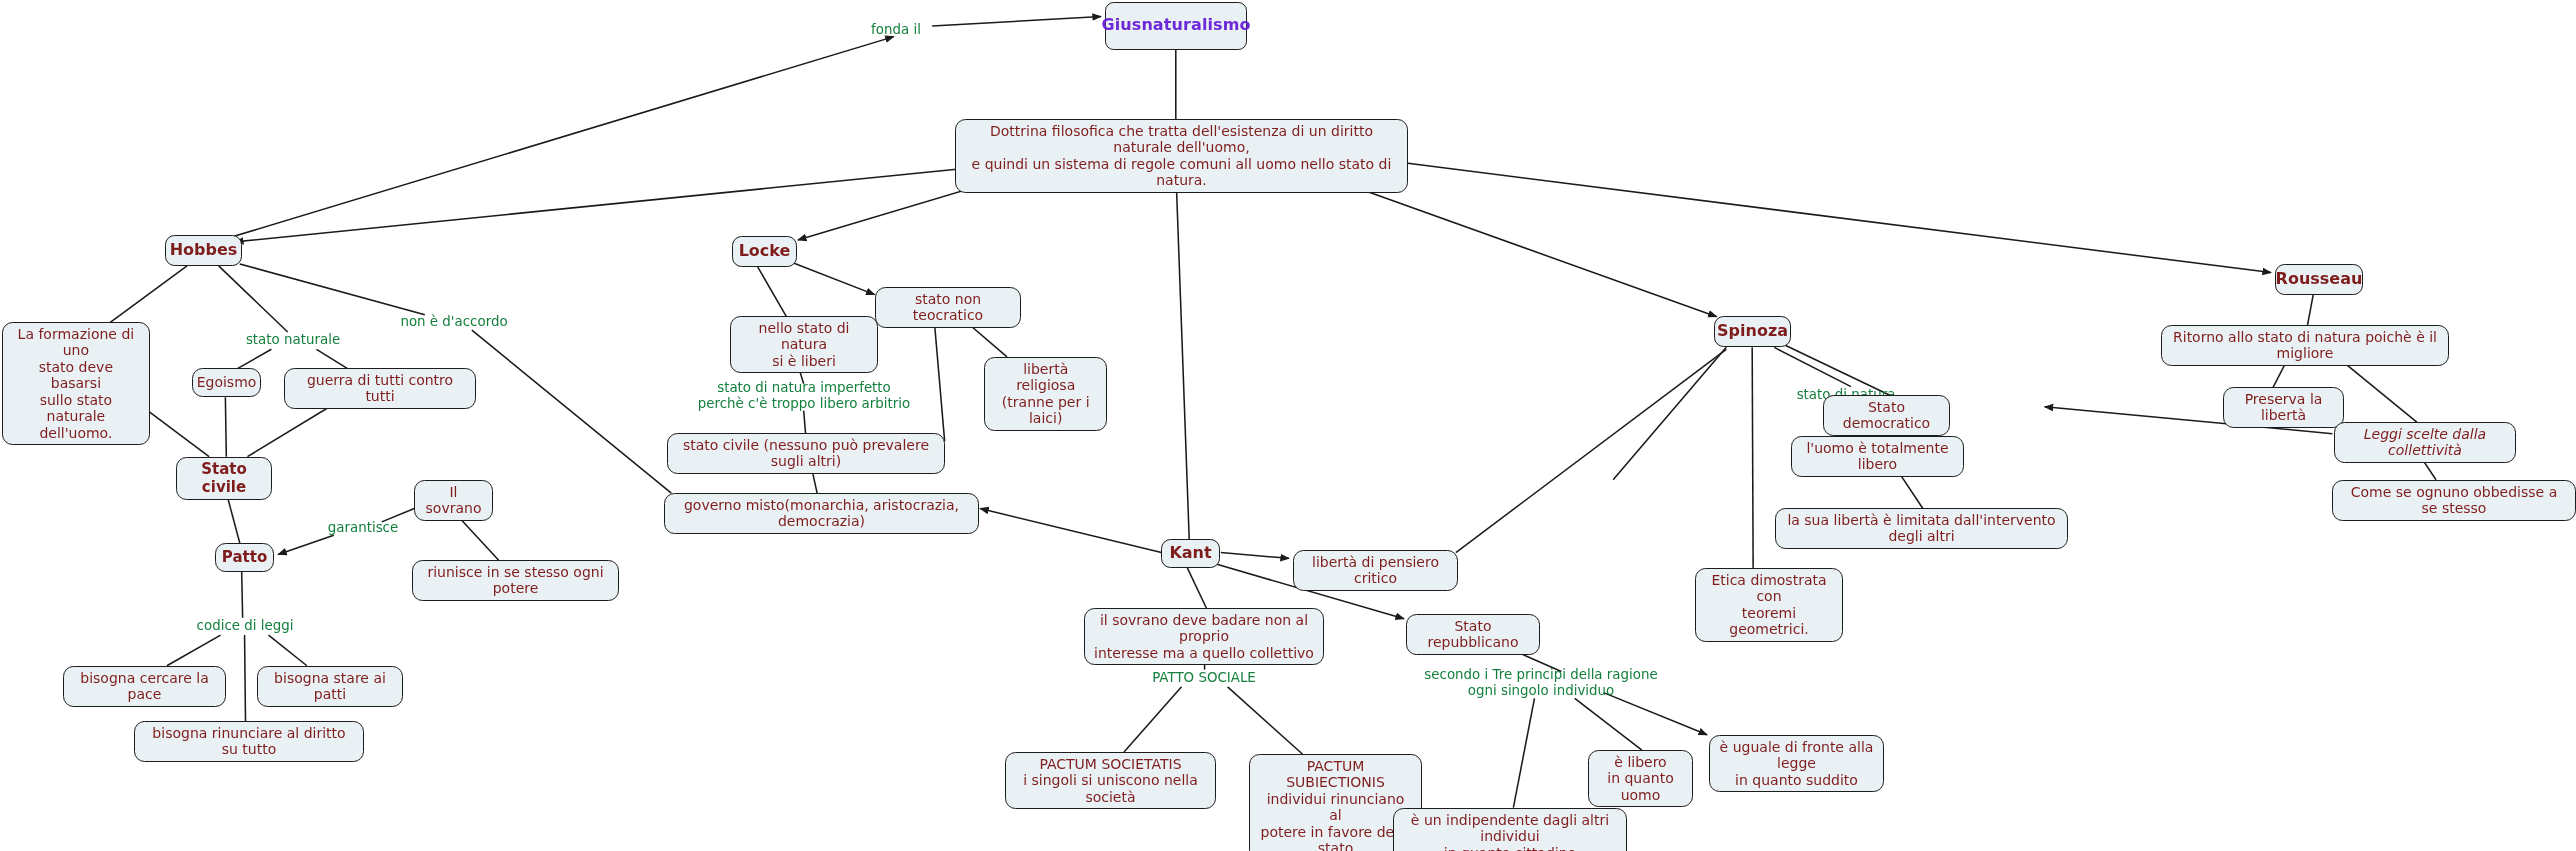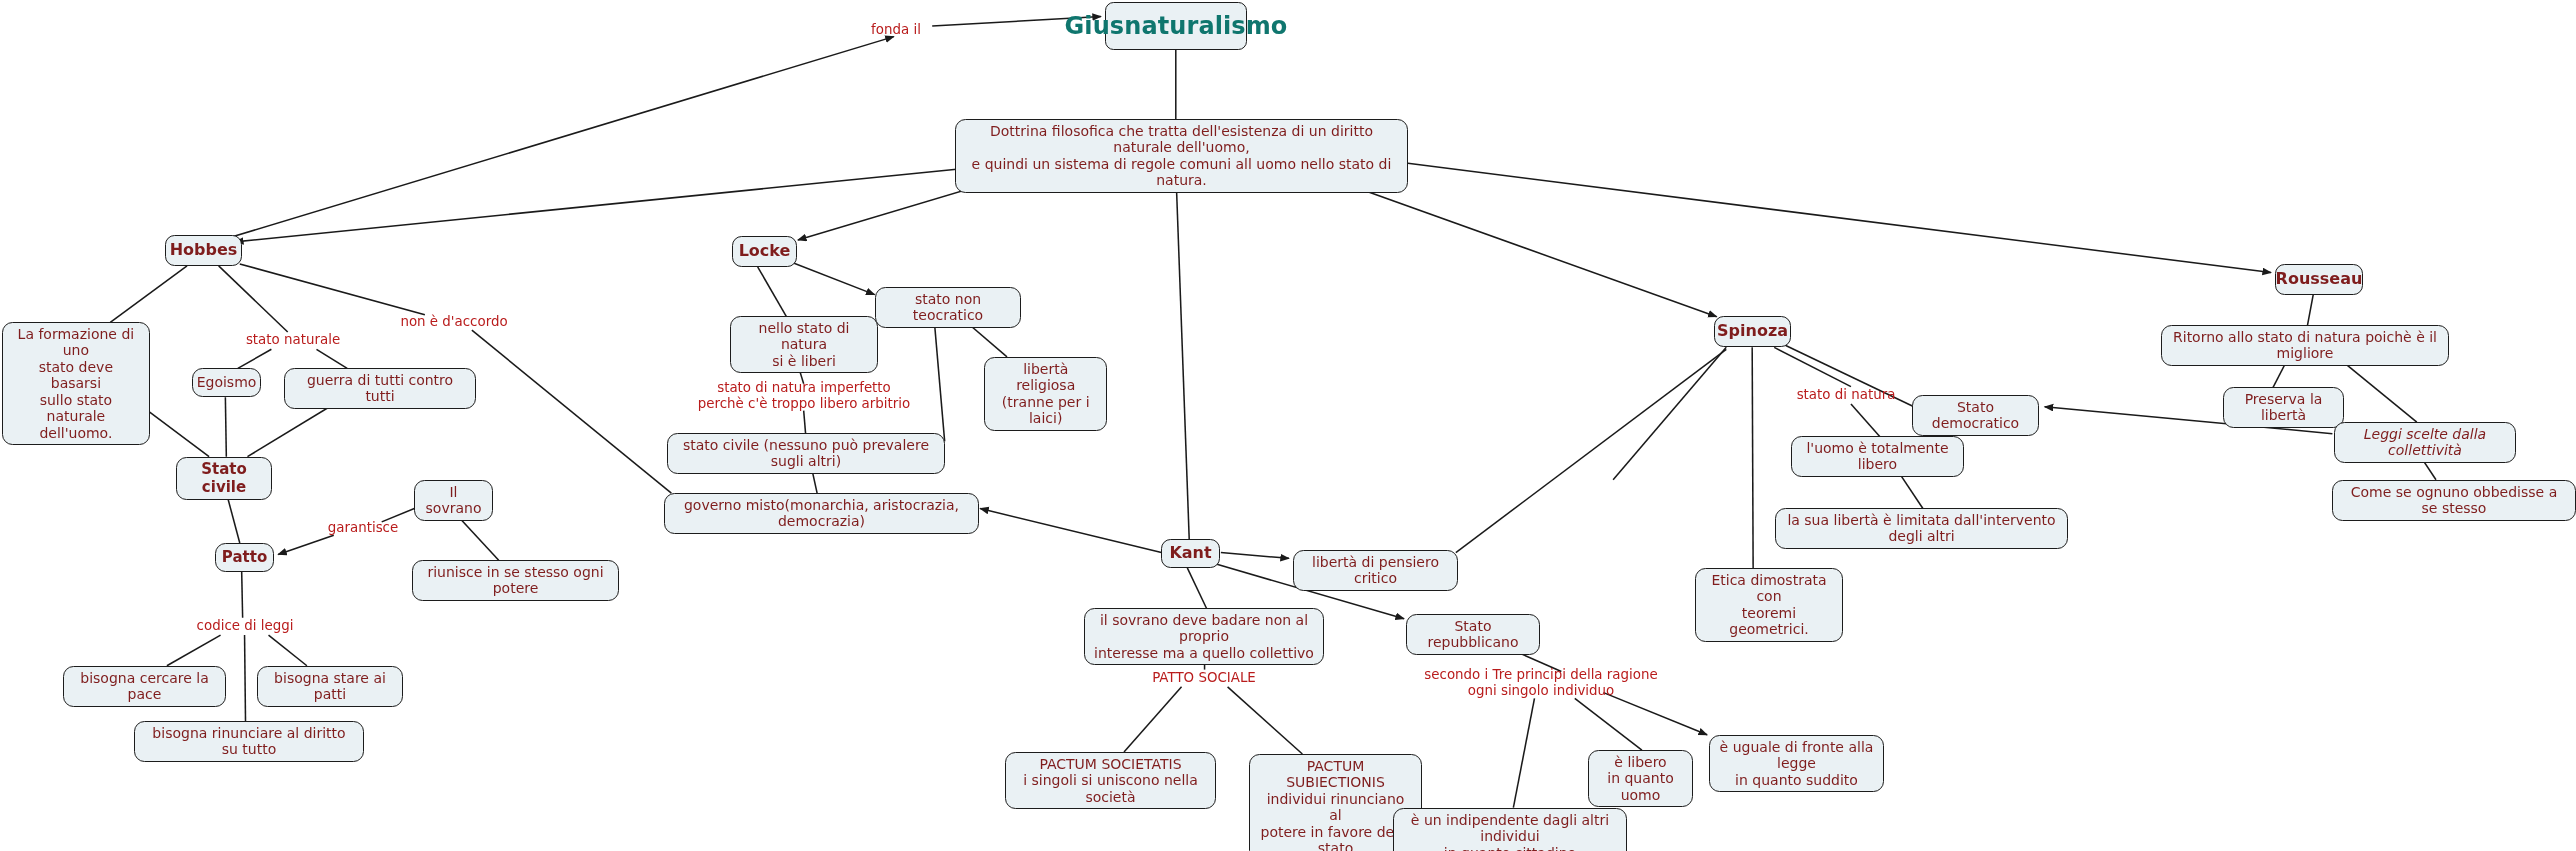--- a/index.html
+++ b/index.html
@@ -30,37 +30,37 @@
     text-align:center;
     display:flex;
     align-items:center;
     justify-content:center;
     padding:2.9px 8.6px;
     white-space:pre-line;
     z-index:3;
   }
   .node.root{
     font-weight:bold;
-    color:#0f766e;
-    font-size:24px;
+    color:#6d28d9;
+    font-size:16px;
     border-radius:8.6px;
     letter-spacing:0.1px;
   }
   .node.person{
     font-weight:bold;
     font-size:16px;
     border-radius:9.6px;
   }
   .node.strong{
     font-weight:bold;
     font-size:15px;
   }
   .edgelabel{
     position:absolute;
-    color:#b91c1c;
+    color:#15803d;
     font-size:13.4px;
     line-height:1.2;
     text-align:center;
     white-space:pre-line;
     z-index:2;
     transform:translate(-50%,-50%);
   }
 </style>
 </head>
 <body>
@@ -167,21 +167,21 @@
 i singoli si uniscono nella società</div>
       <div class="node" style="left: 1249px; top: 754px; width: 173px; min-height: 56px;">PACTUM SUBIECTIONIS
 individui rinunciano al
 potere in favore dello stato</div>
       <div class="node" style="left: 1393px; top: 808px; width: 234px; min-height: 42px;">è un indipendente dagli altri individui
 in quanto cittadino</div>
       <div class="node" style="left: 1588px; top: 750px; width: 105px; min-height: 42px;">è libero
 in quanto uomo</div>
       <div class="node" style="left: 1709px; top: 735px; width: 175px; min-height: 42px;">è uguale di fronte alla legge
 in quanto suddito</div>
-      <div class="node" style="left: 1912px; top: 395px; width: 127px; min-height: 29px;">Stato democratico</div>
+      <div class="node" style="left: 1823px; top: 395px; width: 127px; min-height: 29px;">Stato democratico</div>
       <div class="node" style="left: 1791px; top: 436px; width: 173px; min-height: 29px;">l'uomo è totalmente libero</div>
       <div class="node" style="left: 1775px; top: 508px; width: 293px; min-height: 29px;">la sua libertà è limitata dall'intervento degli altri</div>
       <div class="node" style="left: 1695px; top: 568px; width: 148px; min-height: 42px;">Etica dimostrata con
 teoremi geometrici.</div>
       <div class="node" style="left: 2161px; top: 325px; width: 288px; min-height: 29px;">Ritorno allo stato di natura poichè è il migliore</div>
       <div class="node" style="left: 2223px; top: 387px; width: 121px; min-height: 29px;">Preserva la libertà</div>
       <div class="node" style="left: 2334px; top: 422px; width: 182px; min-height: 29px; font-style: italic;">Leggi scelte dalla collettività</div>
       <div class="node" style="left: 2332px; top: 480px; width: 244px; min-height: 29px;">Come se ognuno obbedisse a se stesso</div>
     </div>
   <div id="label-layer">

